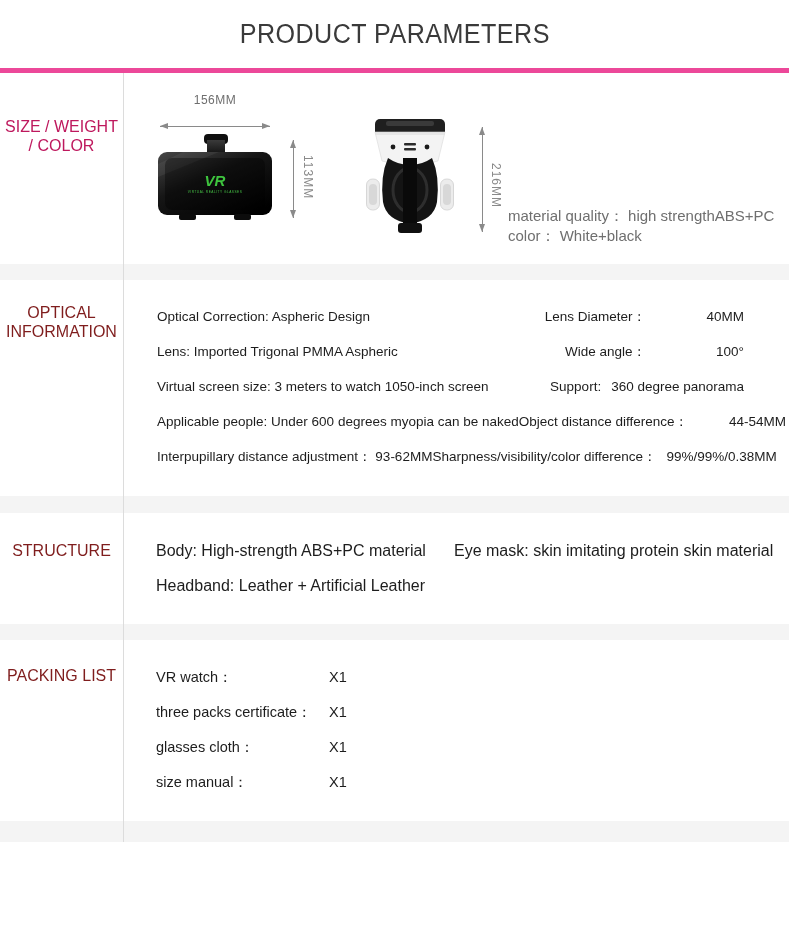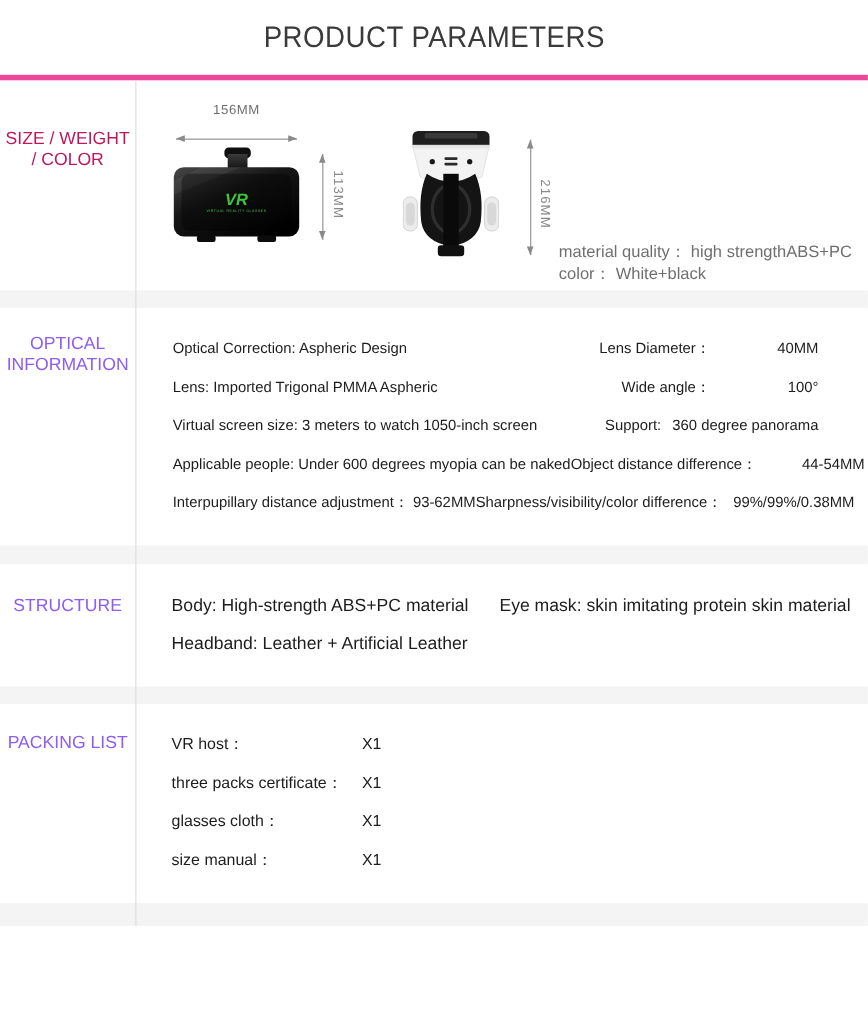--- a/index.html
+++ b/index.html
@@ -24,21 +24,21 @@
     background:#dcdcdc; z-index:5;
   }
   .band { height:16px; background:#f4f4f4; }
   .band.b2 { height:17px; }
   .band.b4 { height:21px; }
   .spacer-bottom { height:83px; background:#fff; }
 
   .sec { display:flex; }
   .sec .side {
     width:123px; flex-shrink:0; text-align:center;
-    font-size:16px; line-height:19px; color:#8b5cf6;
+    font-size:16px; line-height:19px; color:#7f1d1d;
   }
   .sec .body { flex:1; min-width:0; }
 
   
   .sec1 { position:relative; height:191px; }
   .sec1 .side-label {
     position:absolute; left:0; top:44px; width:123px; text-align:center;
     font-size:16px; line-height:19px; color:#be185d;
   }
   .dim-label-h {
@@ -67,21 +67,21 @@
     border-left:3.5px solid transparent; border-right:3.5px solid transparent;
     border-top:8px solid #8a8a8a;
   }
   .dim-label-v {
     position:absolute; writing-mode:vertical-rl; font-size:12px;
     color:#8a8a8a; letter-spacing:1px;
   }
   .img-front { position:absolute; left:157px; top:60px; }
   .img-top   { position:absolute; left:366px; top:45px; }
   .material-text {
-    position:absolute; left:508px; top:147px;
+    position:absolute; left:508px; top:133px;
     font-size:15px; line-height:20px; color:#6f6f6f;
   }
   
   .sec2 { height:216px; }
   .sec2 .side { padding-top:23px; }
   .sec2 .body { padding:19px 45px 0 34px; font-size:13.5px; }
   .opt-row { height:35px; line-height:35px; display:flex; white-space:nowrap; }
   .opt-row .r-label { margin-left:auto; }
   .opt-row .r-value { min-width:88px; text-align:right; margin-left:10px; }
   
@@ -220,21 +220,21 @@
       </div>
     </div>
   </div>
 
   <div class="band"></div>
 
   <div class="sec sec4">
     <div class="side">PACKING LIST</div>
     <div class="body">
       <div class="pack-row">
-        <span class="p-name">VR host：</span>
+        <span class="p-name">VR watch：</span>
         <span class="p-qty">X1</span>
       </div>
       <div class="pack-row">
         <span class="p-name">three packs certificate：</span>
         <span class="p-qty">X1</span>
       </div>
       <div class="pack-row">
         <span class="p-name">glasses cloth：</span>
         <span class="p-qty">X1</span>
       </div>

